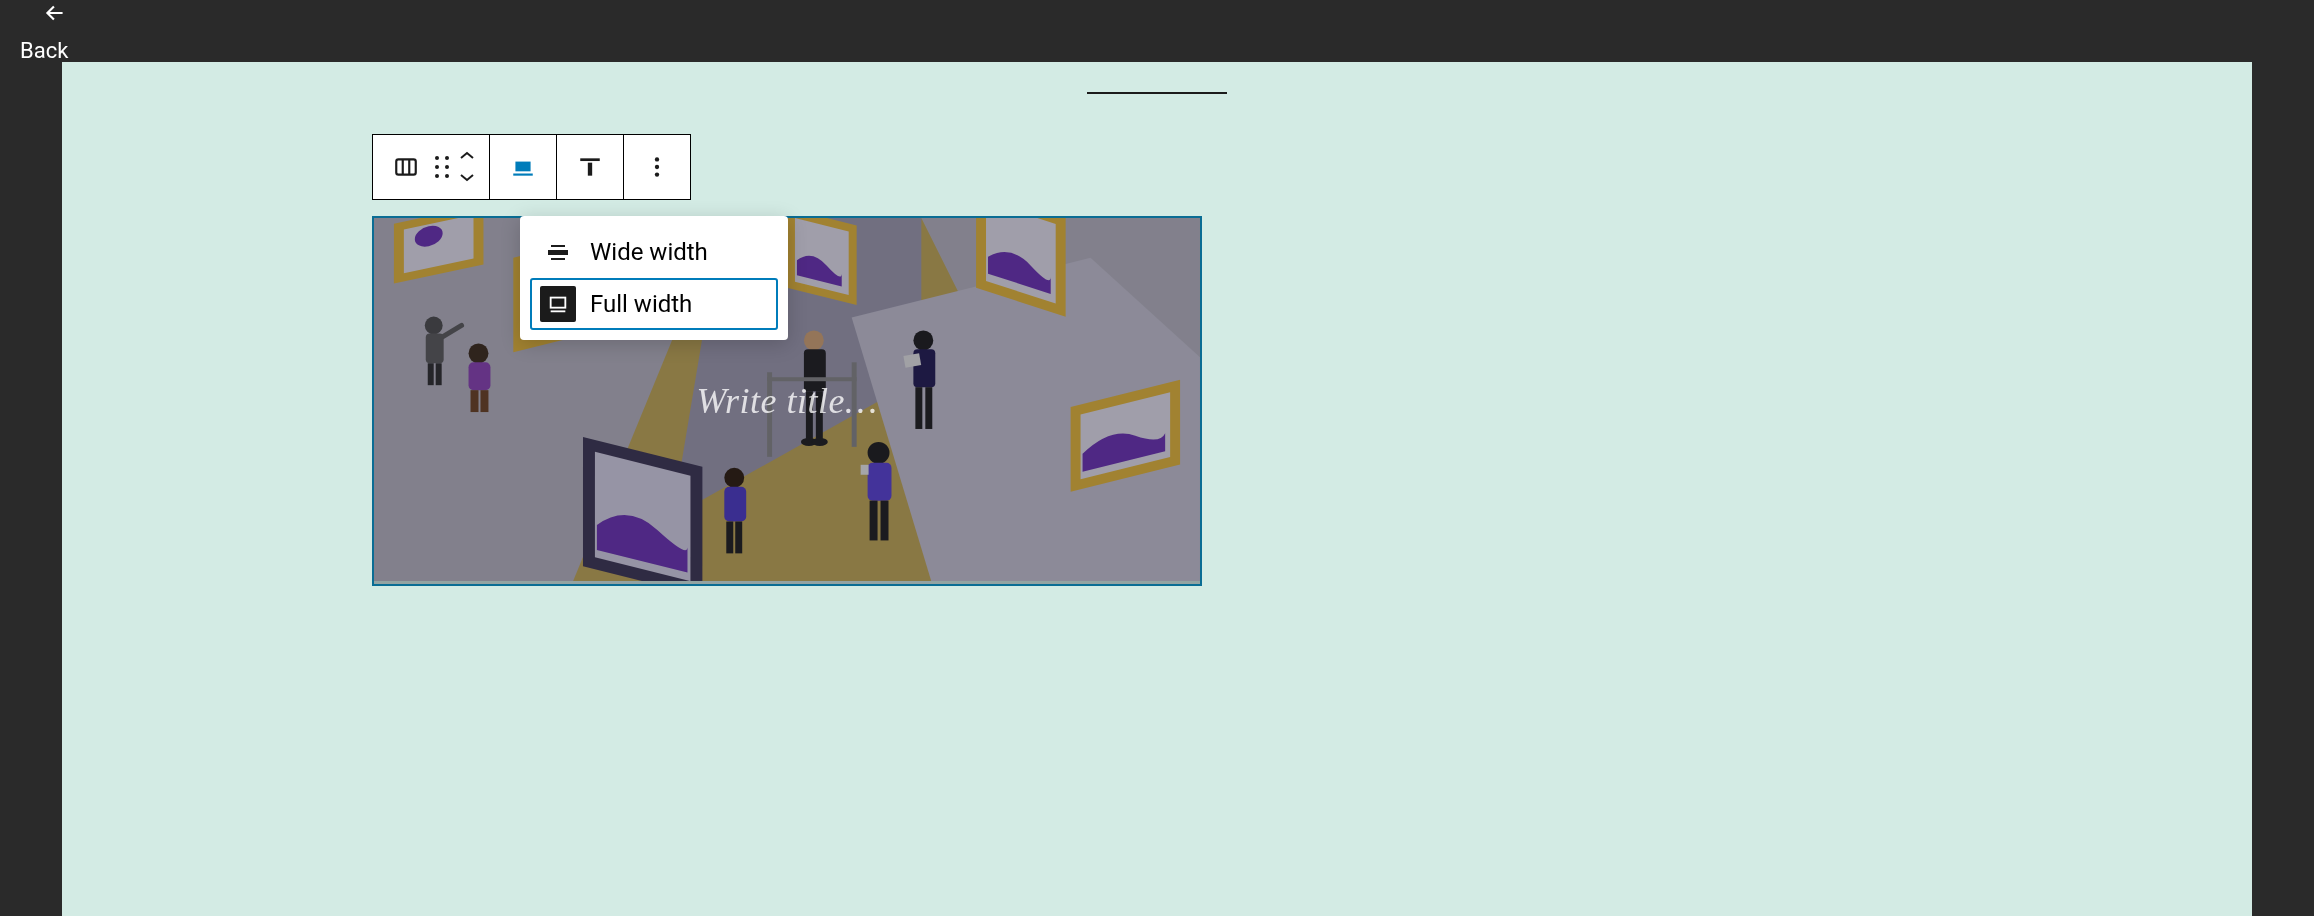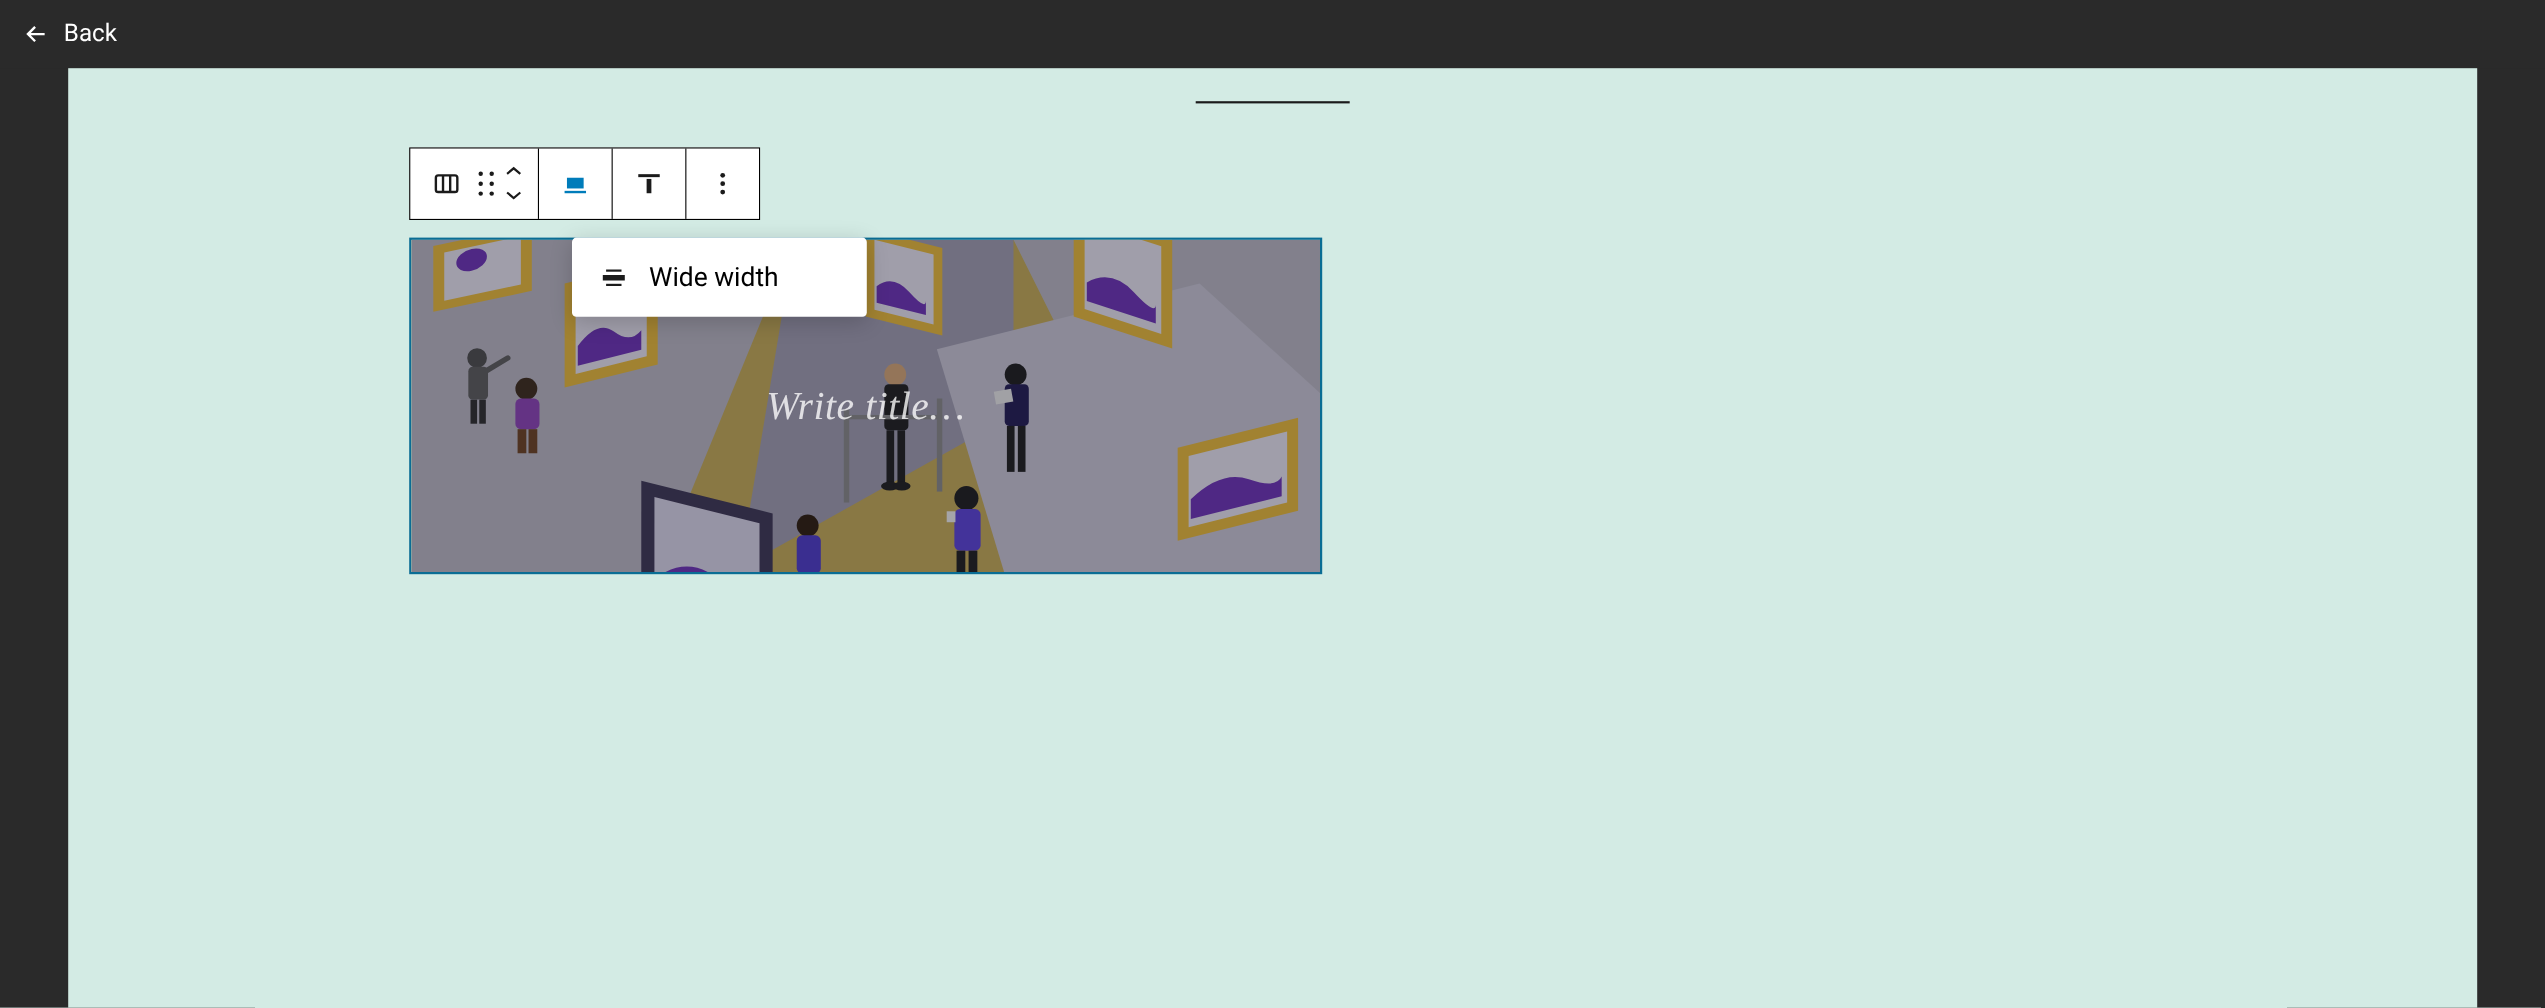--- a/index.html
+++ b/index.html
@@ -10,26 +10,27 @@
     }
     .header {
       height: 62px;
       background: #2a2a2a;
       display: flex;
       align-items: center;
       padding: 0 20px;
     }
     .back-btn {
       display: flex;
-      align-items: flex-start;
+      align-items: flex-end;
       gap: 12px;
       color: #fff;
       font-size: 22px;
       font-weight: 400;
       cursor: pointer;
+      flex-direction: column;
     }
     .back-btn svg { width: 26px; height: 26px; }
     .canvas-wrap {
       position: absolute;
       top: 62px; left: 62px; right: 62px;
       background: #d3ebe4;
       bottom: 0;
       padding-top: 30px;
     }
     .hr {
@@ -100,21 +101,21 @@
       display: flex; align-items: center; justify-content: center;
     }
     .dd-item.selected .dd-icon {
       background: #1b1b1b;
       color: #fff;
       border-radius: 2px;
     }
     .cover-block {
       margin-top: 16px;
       width: 830px;
-      height: 306px;
+      height: 370px;
       border: 2px solid #0a6d94;
       position: relative;
       overflow: hidden;
       padding-left: 41px;
     }
     .cover-bg {
       position: absolute; inset: 0;
     }
     .cover-overlay {
       position: absolute; inset: 0;
@@ -212,20 +213,29 @@
       <div class="dd-item">
         <div class="dd-icon">
           <svg viewBox="0 0 24 24" width="24" height="24" fill="#1b1b1b">
             <rect x="5" y="5" width="14" height="2"></rect>
             <rect x="2" y="10" width="20" height="5"></rect>
             <rect x="5" y="18" width="14" height="2"></rect>
           </svg>
         </div>
         <span>Wide width</span>
       </div>
+      <div class="dd-item selected">
+        <div class="dd-icon">
+          <svg viewBox="0 0 24 24" width="22" height="22" fill="none" stroke="#fff" stroke-width="2">
+            <rect x="4" y="5" width="16" height="11" fill="none"></rect>
+            <line x1="4" y1="20" x2="20" y2="20"></line>
+          </svg>
+        </div>
+        <span>Full width</span>
+      </div>
     </div>
 
     <div class="cover-block">
       <svg class="cover-bg" viewBox="0 0 830 365" preserveAspectRatio="xMidYMid slice">
 
         <rect width="830" height="365" fill="#c4a953"></rect>
 
         <polygon points="0,0 350,0 200,365 0,365" fill="#b8b6c2"></polygon>
         <polygon points="350,0 550,0 550,160 300,300" fill="#9e9cb0"></polygon>
         <polygon points="550,0 830,0 830,365 650,365 600,100" fill="#b8b6c2"></polygon>

